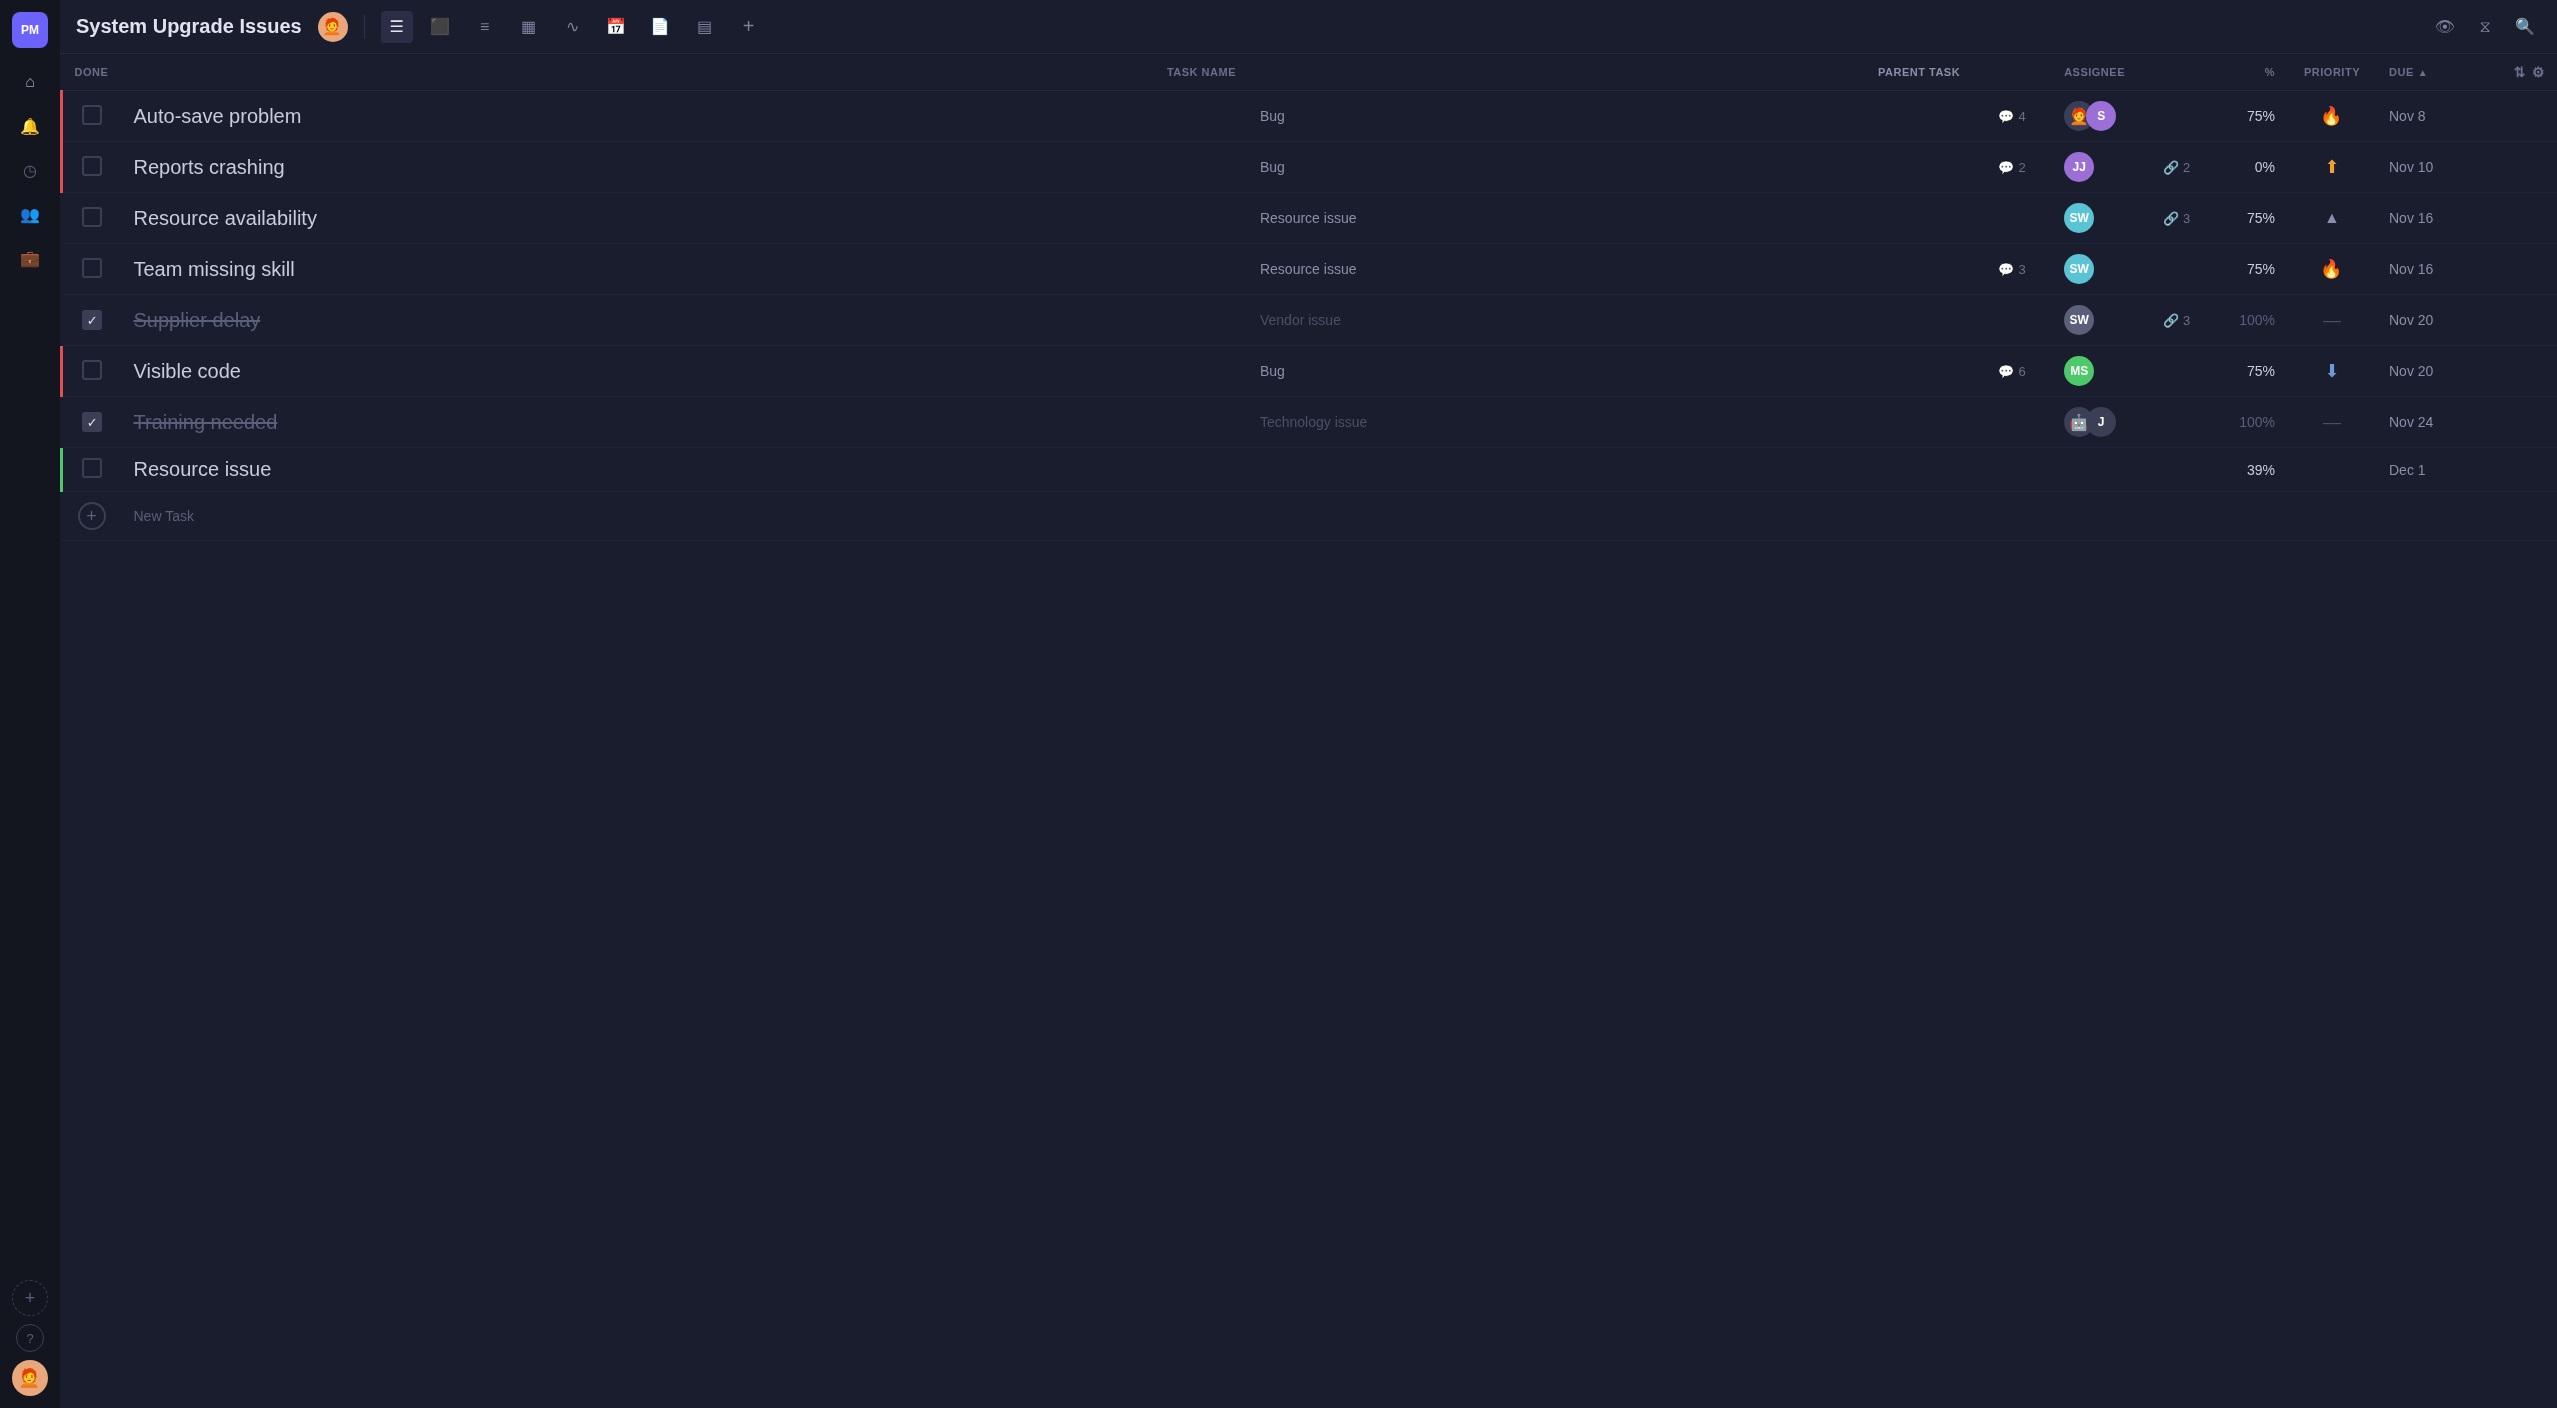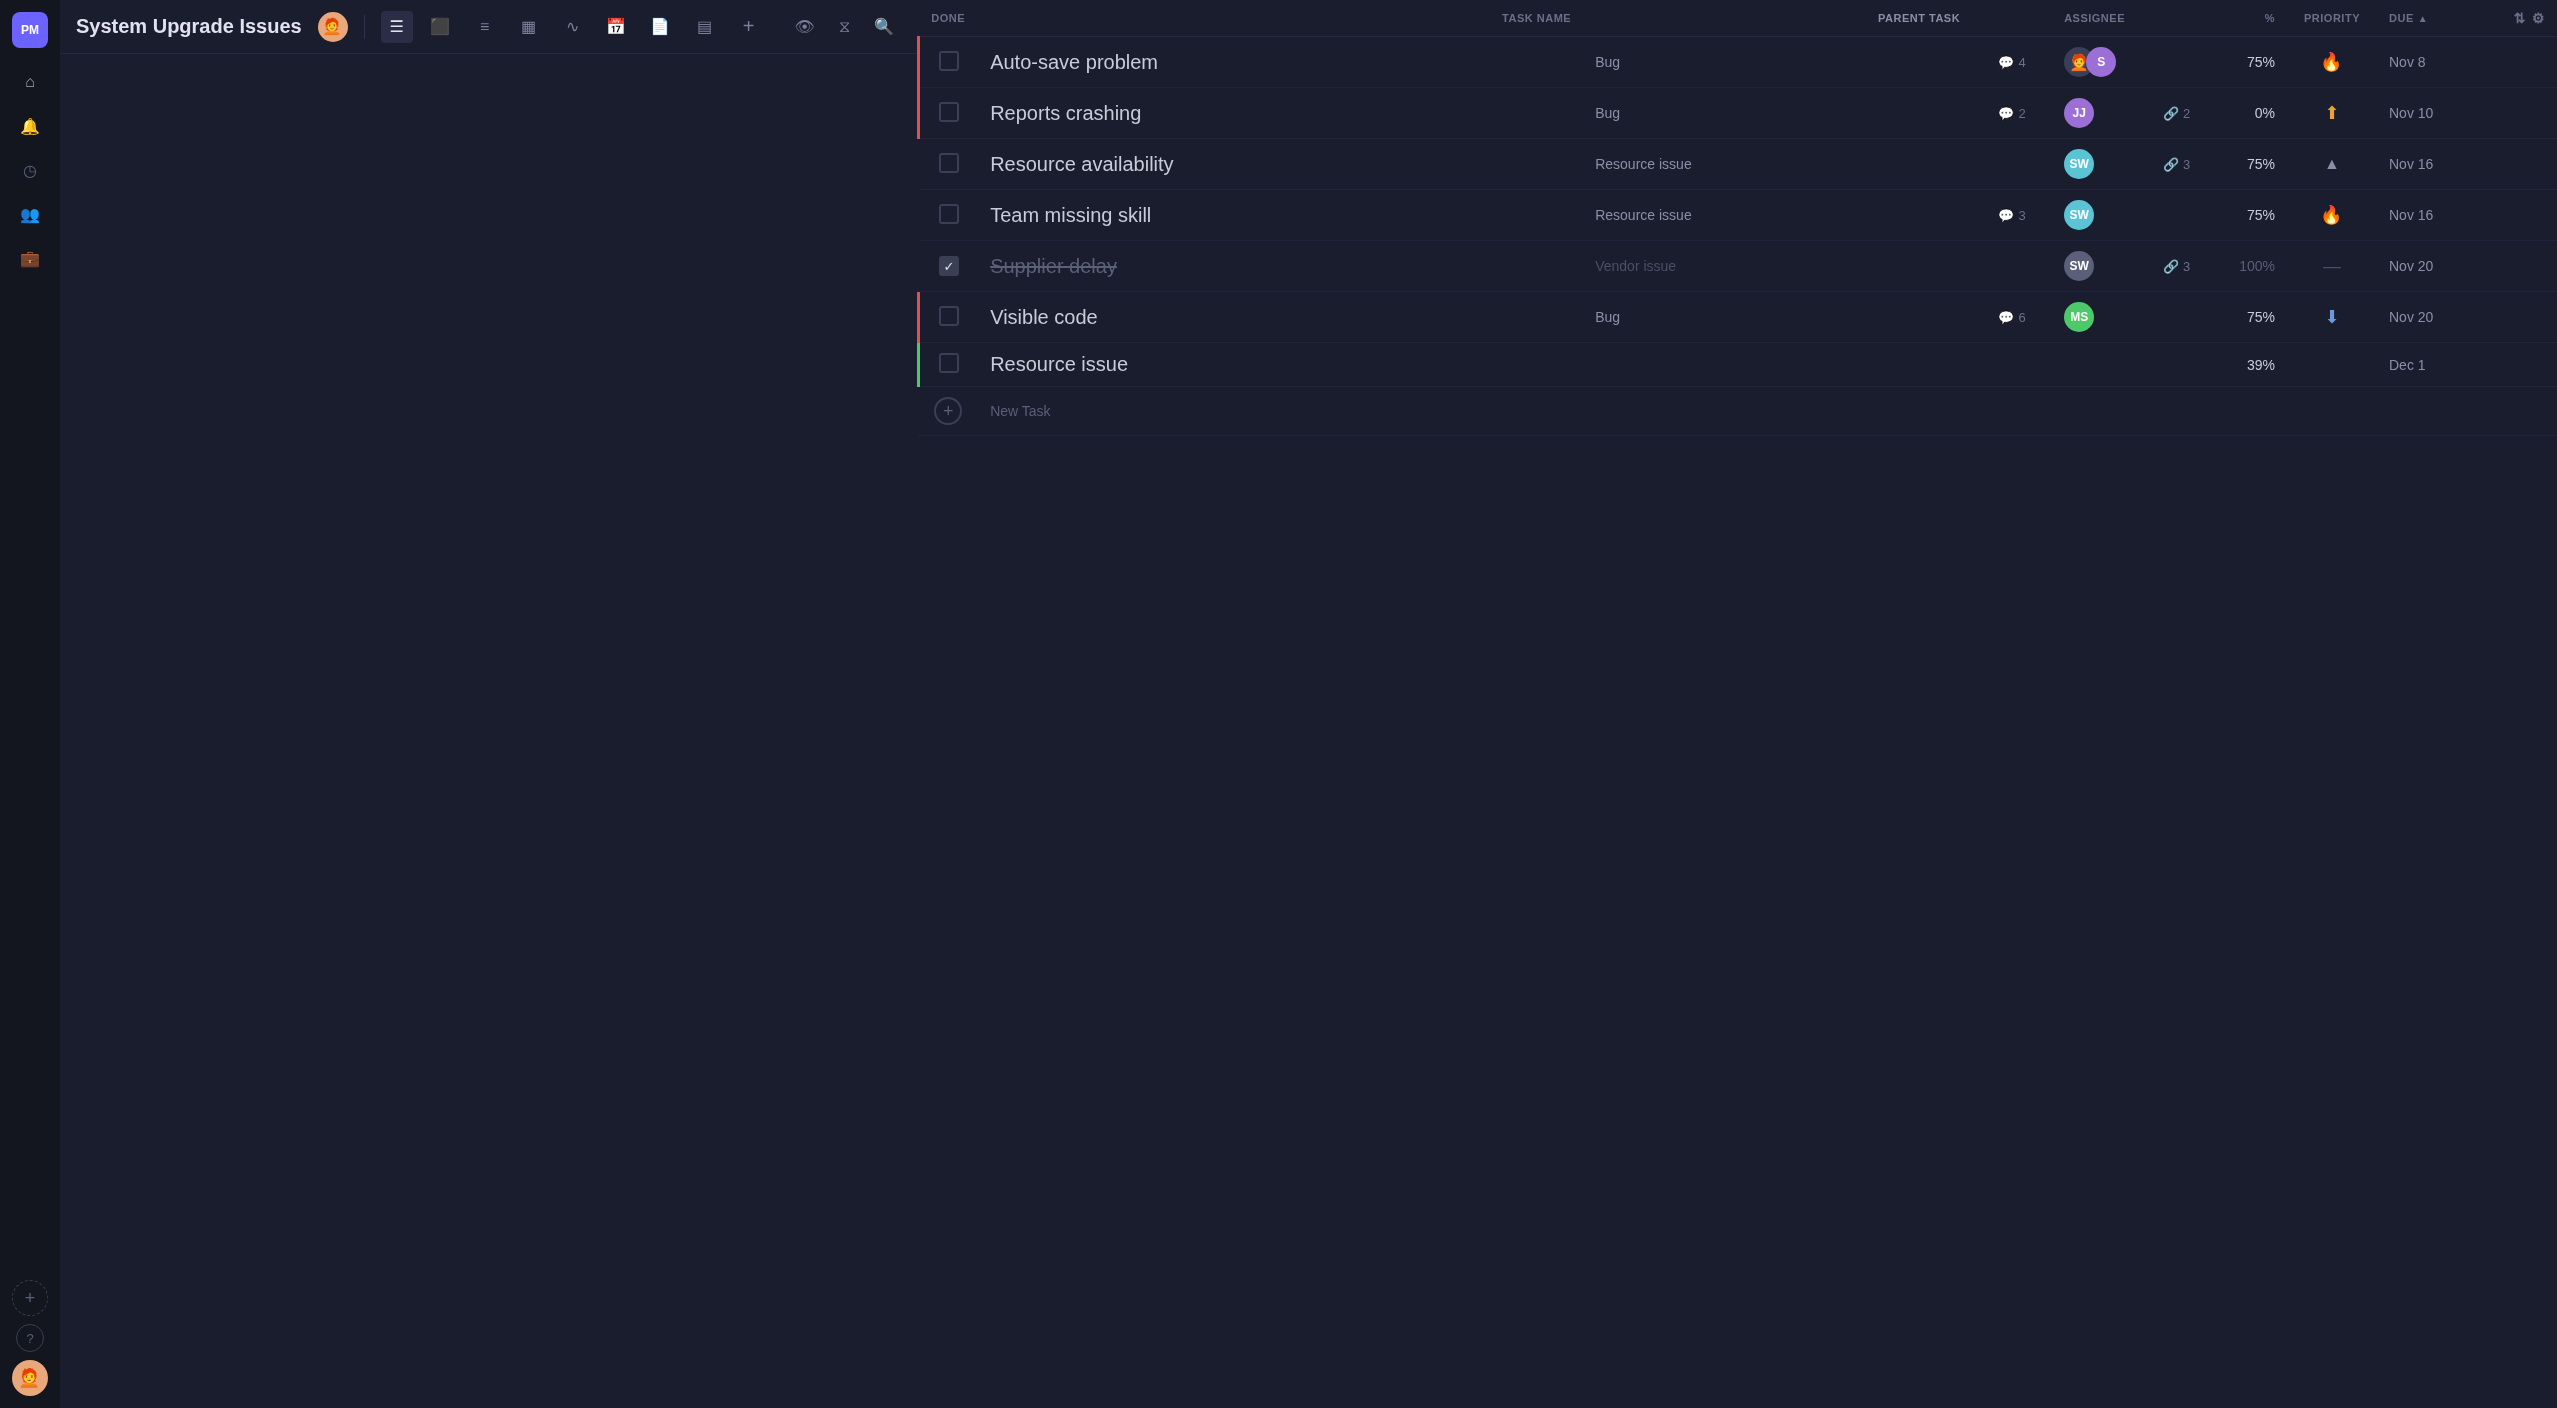--- a/index.html
+++ b/index.html
@@ -71,20 +71,21 @@
       align-items: center;
       justify-content: center;
       font-size: 18px;
       cursor: pointer;
     }
 
     
     .main {
       flex: 1;
       display: flex;
+      flex-direction: column;
       overflow: hidden;
     }
 
     
     .topbar {
       background: #1a1d2e;
       border-bottom: 1px solid #252840;
       height: 54px;
       display: flex;
       align-items: center;
@@ -504,20 +505,37 @@
               <div class="avatar-group">
                 <div class="avatar" style="background:#4ec96a; font-size:12px;">MS</div>
               </div>
             </td>
             <td class="col-links"></td>
             <td class="col-pct right"><span class="">75%</span></td>
             <td class="col-priority center"><span style="color:#6a9bd8; font-size:18px;">⬇</span></td>
             <td class="col-due"><span class="due-normal">Nov 20</span></td>
             <td></td>
           </tr>
+          <tr style="border-left: 3px solid transparent;">
+            <td class="col-done"><div class="checkbox checked"></div></td>
+            <td class="col-taskname"><span class="task-name done">Training needed</span></td>
+            <td class="col-parent" style="color: rgb(74, 79, 101);">Technology issue</td>
+            <td class="col-comments"></td>
+            <td class="col-assignee">
+              <div class="avatar-group">
+                <div class="avatar" style="background:#3a3f58; font-size:16px;">🤖</div>
+                <div class="avatar" style="background:#3a3f55; font-size:12px;">J</div>
+              </div>
+            </td>
+            <td class="col-links"></td>
+            <td class="col-pct right"><span class="pct-dim">100%</span></td>
+            <td class="col-priority center"><span style="color:#4a4f65; font-size:18px;">—</span></td>
+            <td class="col-due"><span class="due-normal">Nov 24</span></td>
+            <td></td>
+          </tr>
           <tr style="border-left: 3px solid rgb(78, 201, 106);">
             <td class="col-done"><div class="checkbox"></div></td>
             <td class="col-taskname"><span class="task-name">Resource issue</span></td>
             <td class="col-parent" style="color: rgb(138, 143, 168);"></td>
             <td class="col-comments"></td>
             <td class="col-assignee"></td>
             <td class="col-links"></td>
             <td class="col-pct right"><span class="">39%</span></td>
             <td class="col-priority center"></td>
             <td class="col-due"><span class="due-normal">Dec 1</span></td>

